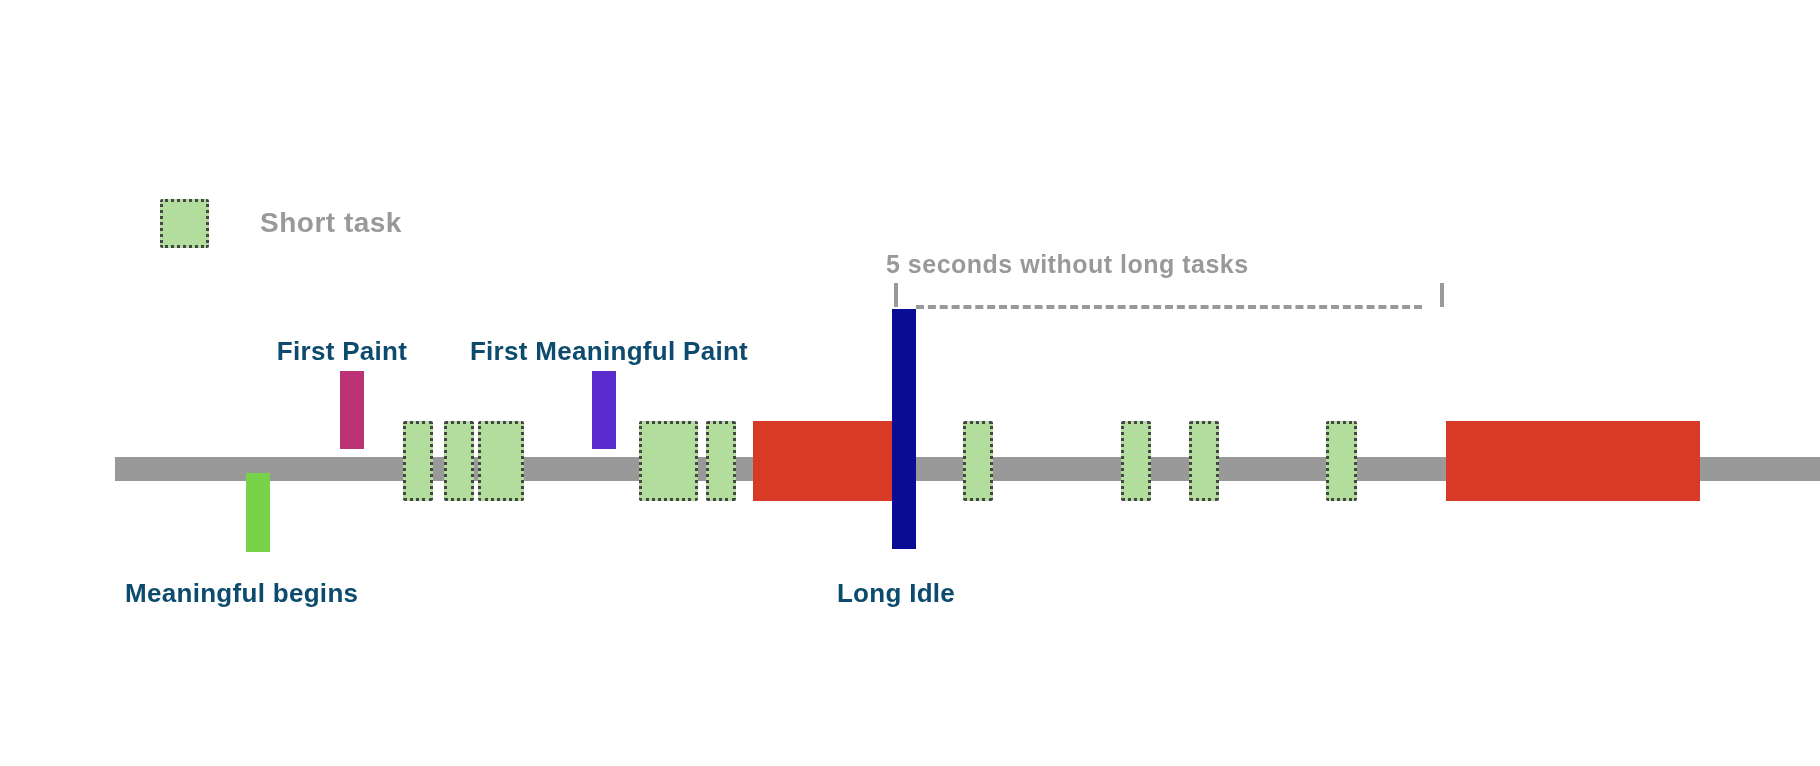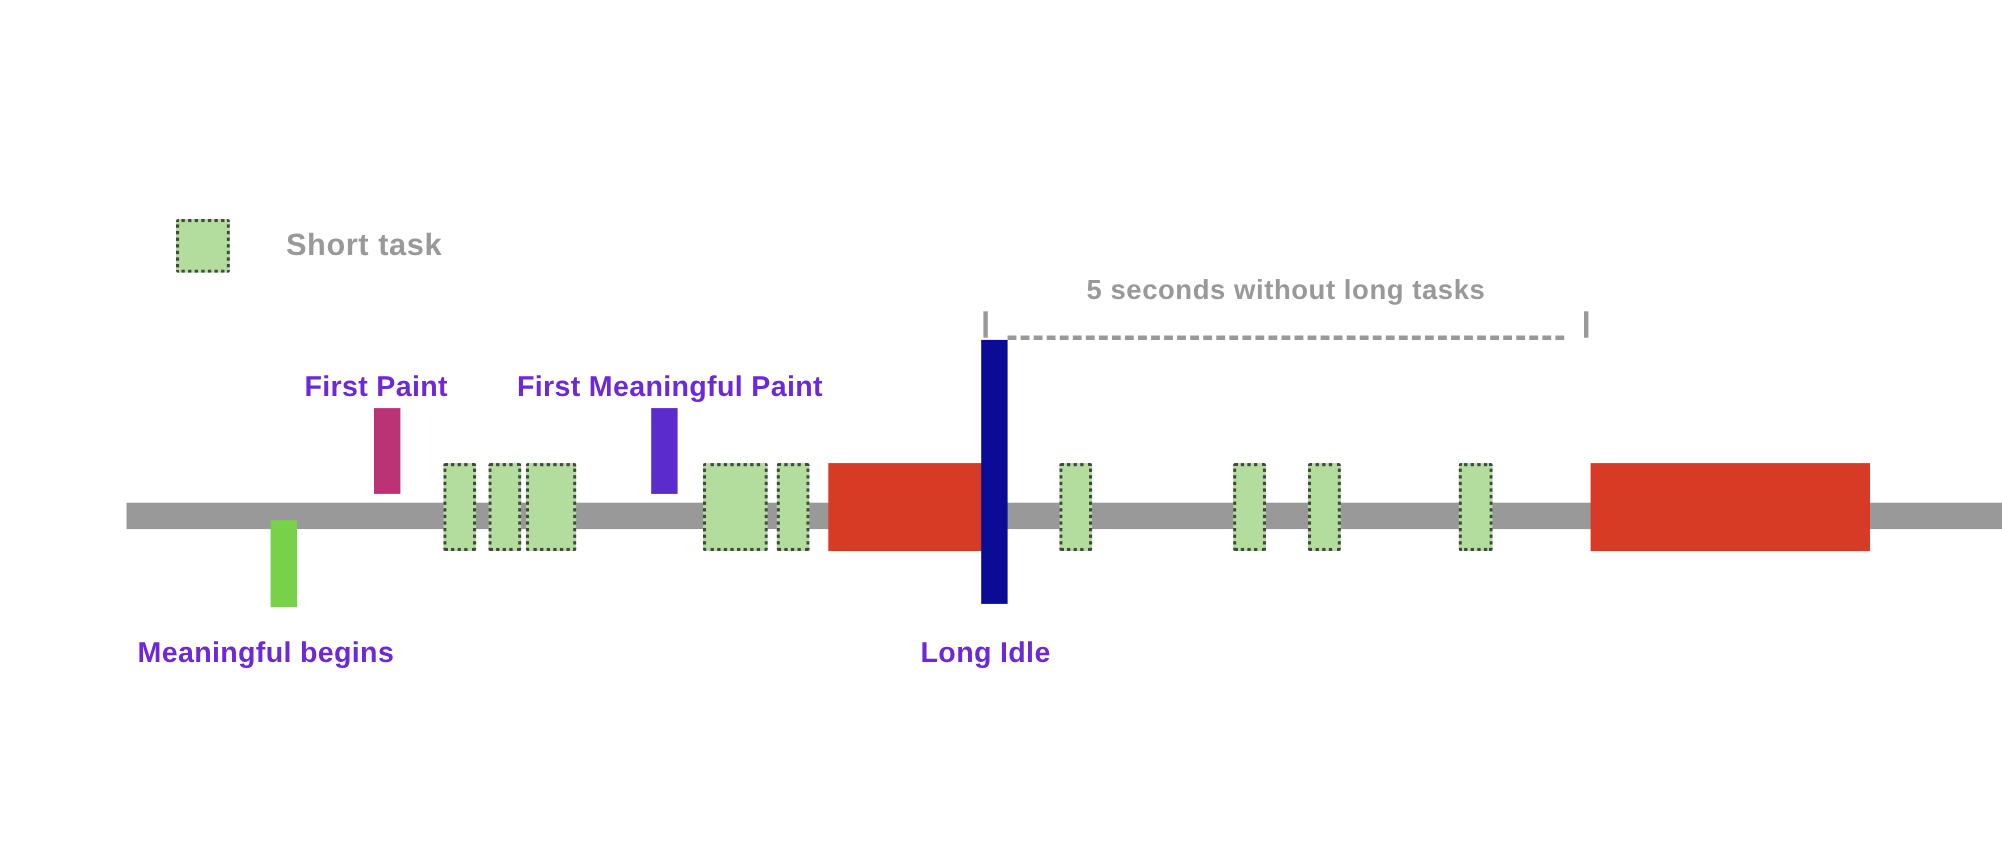--- a/index.html
+++ b/index.html
@@ -16,22 +16,22 @@
   
   .legend { position: absolute; left: 28px; top: 63px; }
   .legend-row { display: flex; align-items: center; margin-bottom: 11px; }
   .swatch { width: 49px; height: 49px; flex: 0 0 49px; }
   .swatch.short { background: var(--short-fill, #b2dd9c); border: 3px dotted var(--task-border, #454545); border-radius: 2px; }
   .swatch.long  { background: var(--long-fill, #d73b25); }
   .legend-label { margin-left: 23px; font-size: 28px; color: var(--gray-text, #999999); letter-spacing: 0.5px; }
 
   
   .measure-label {
-    position: absolute; left: 818px; width: 550px; top: 162px;
-    text-align: center; font-size: 25px; color: var(--gray-text, #999999);
+    position: absolute; left: 798px; width: 550px; top: 162px;
+    text-align: left; font-size: 25px; color: var(--gray-text, #999999);
     letter-spacing: 0.5px;
   }
   .measure-line {
     position: absolute; left: 818px; width: 550px; top: 207px; height: 18px;
     border-left: 4px solid var(--gray-text, #999999);
     border-right: 4px solid var(--gray-text, #999999);
   }
   .measure-line .dashes {
     position: absolute; left: 2px; right: 2px; top: 6px; height: 0;
     border-top: 4px dashed var(--gray-text, #999999);
@@ -41,21 +41,21 @@
   .timeline-line {
     position: absolute; left: 39px; top: 381px; width: 1725px; height: 6px;
     background: var(--timeline, #999999); z-index: 1;
   }
   .task { position: absolute; top: 345px; height: 80px; z-index: 2; }
   .task.short { background: var(--short-fill, #b2dd9c); border: 3px dotted var(--task-border, #454545); border-radius: 2px; }
   .task.long  { background: var(--long-fill, #d73b25); }
 
   .marker-line { position: absolute; z-index: 3; }
   .marker-label {
-    position: absolute; z-index: 4; font-size: 26px; color: #6d28d9;
+    position: absolute; z-index: 4; font-size: 26px; color: #0c4a6e;
     white-space: nowrap; letter-spacing: 0.3px;
   }
 
   
   .footer-label {
     position: absolute; left: 35px; top: 632px;
     font-size: 30px; color: var(--gray-text, #999999); letter-spacing: 0.5px;
   }
   .footer-axis-tick {
     position: absolute; left: 34px; top: 694px; width: 6px; height: 25px;

